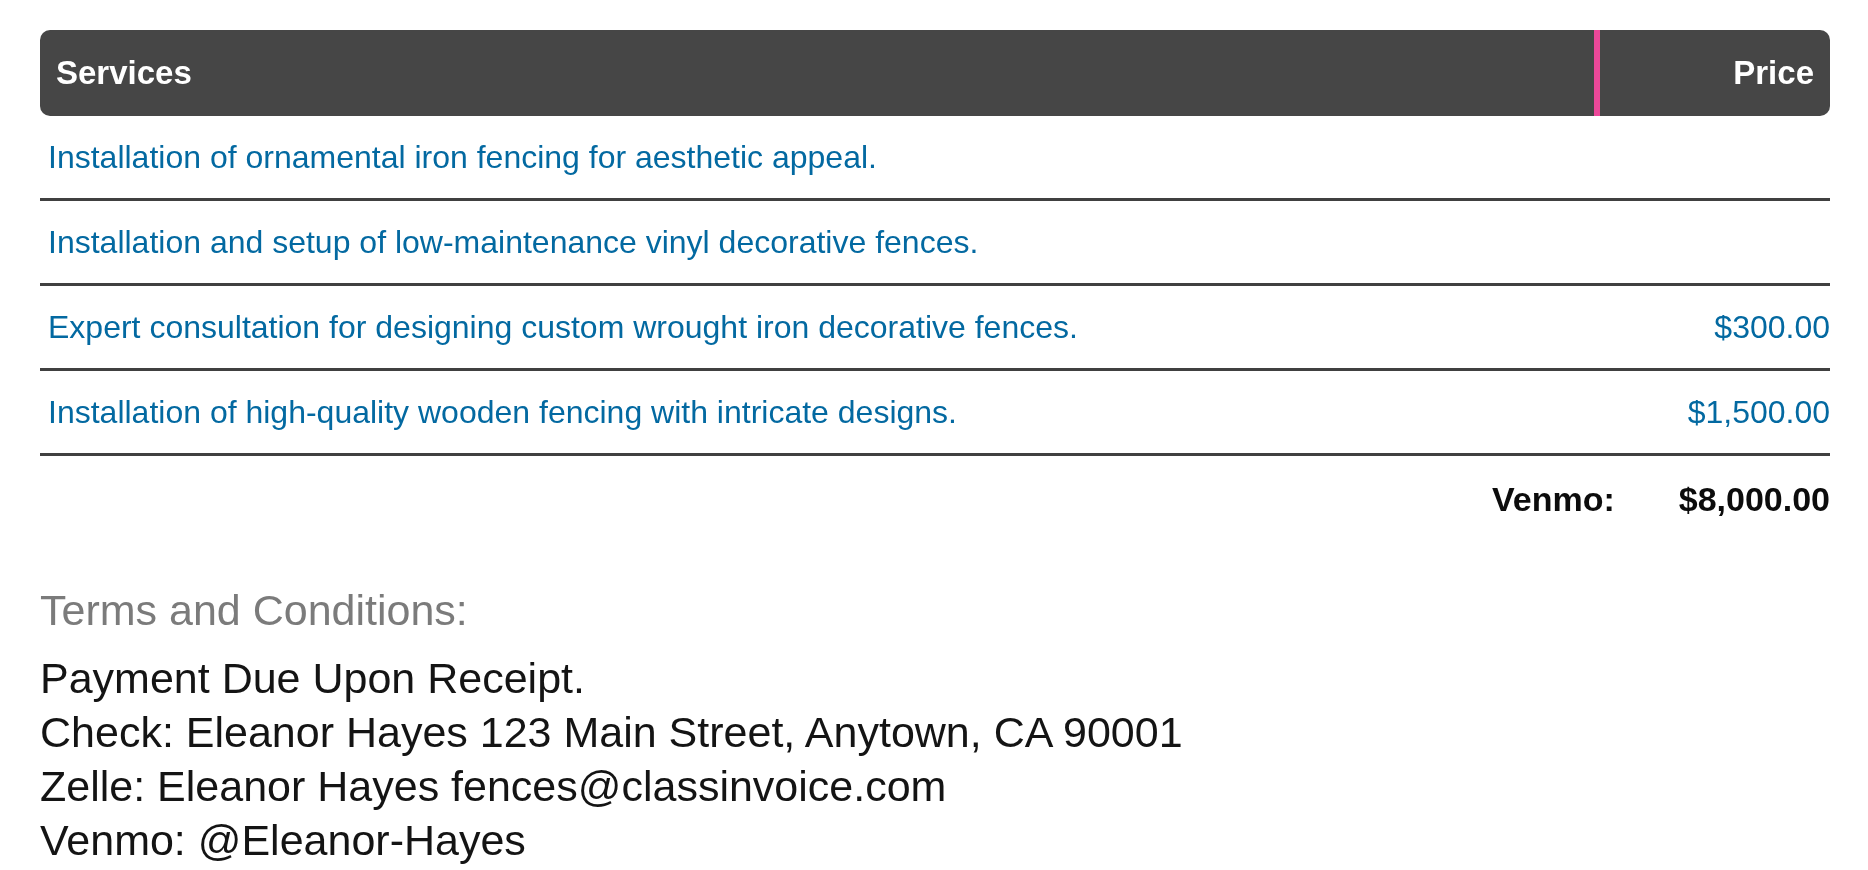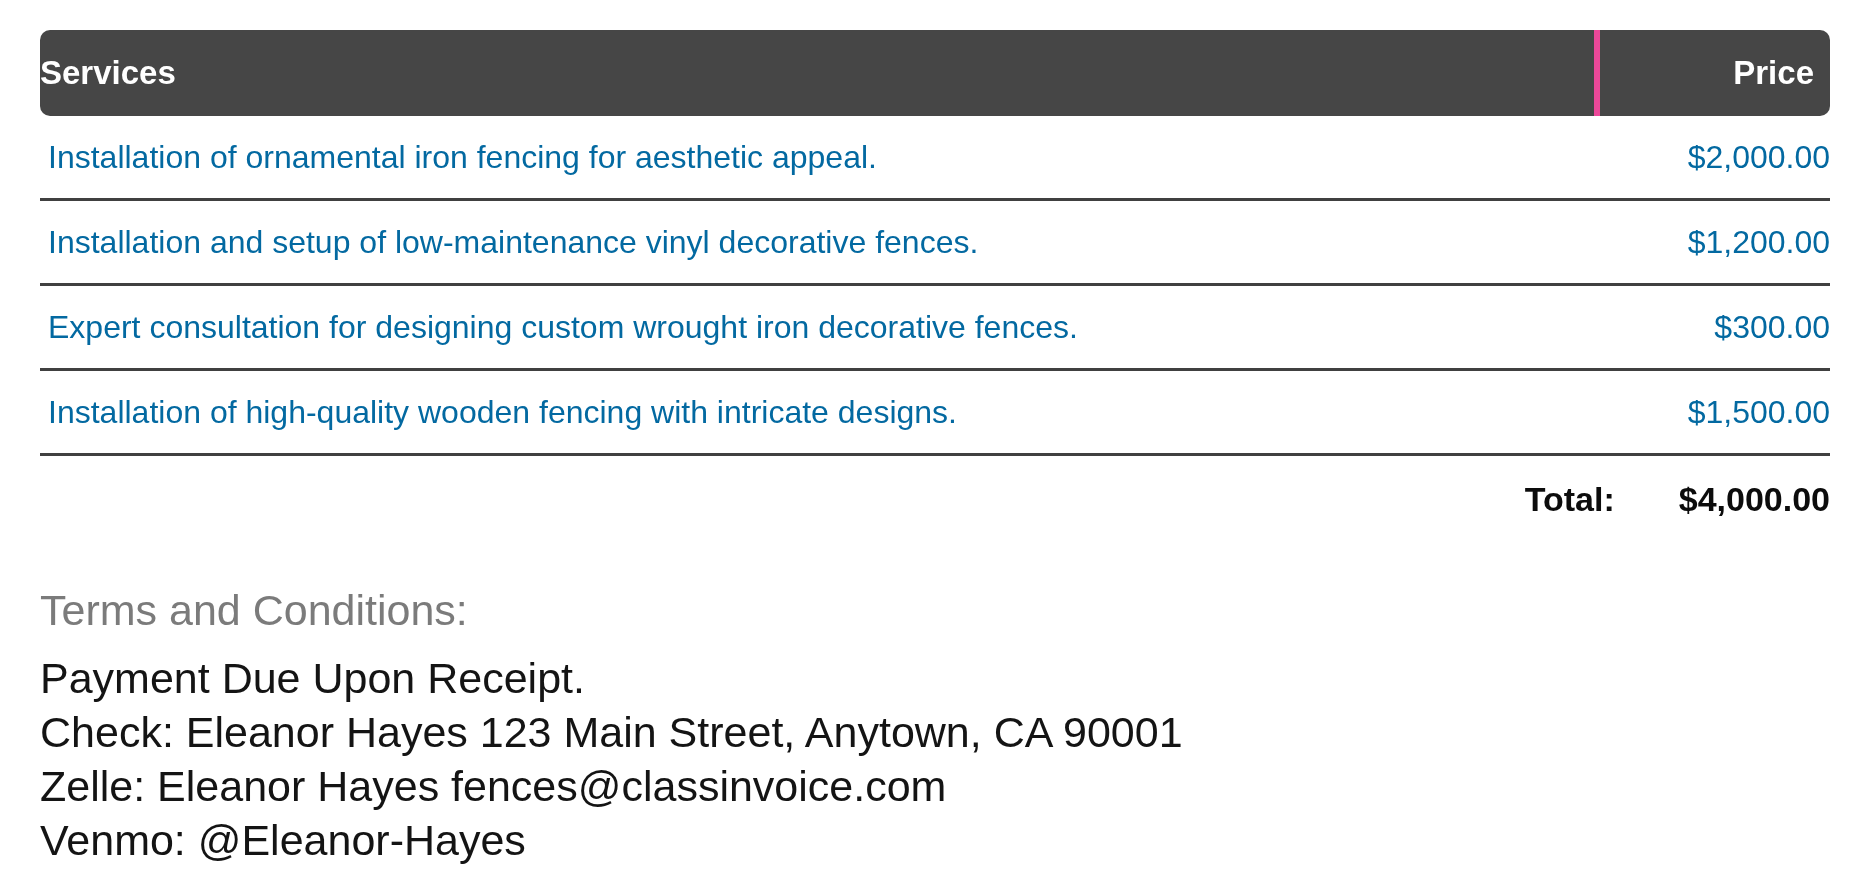--- a/index.html
+++ b/index.html
@@ -25,20 +25,21 @@
     border-radius: 10px;
     color: #ffffff;
     font-weight: bold;
     font-size: 33px;
     overflow: hidden;
   }
   .header-services {
     flex: 1;
     display: flex;
     align-items: center;
+    padding-left: 16px;
   }
   .header-price {
     width: 236px;
     border-left: 6px solid #ec4899;
     display: flex;
     align-items: center;
     justify-content: flex-end;
     padding-right: 16px;
   }
   
@@ -88,41 +89,39 @@
 
 <div class="invoice">
 
   <div class="header-row">
     <div class="header-services">Services</div>
     <div class="header-price">Price</div>
   </div>
 
   <div class="row">
     <div class="cell-service">Installation of ornamental iron fencing for aesthetic appeal.</div>
-    <div class="cell-price">$2,000.00</div>
   </div>
 
   <div class="row">
     <div class="cell-service">Installation and setup of low-maintenance vinyl decorative fences.</div>
-    <div class="cell-price">$1,200.00</div>
   </div>
 
   <div class="row">
     <div class="cell-service">Expert consultation for designing custom wrought iron decorative fences.</div>
     <div class="cell-price">$300.00</div>
   </div>
 
   <div class="row">
     <div class="cell-service">Installation of high-quality wooden fencing with intricate designs.</div>
     <div class="cell-price">$1,500.00</div>
   </div>
 
   <div class="total-row">
-    <div class="total-label">Total:</div>
-    <div class="total-amount">$4,000.00</div>
+    <div class="total-label">Venmo:</div>
+    <div class="total-amount">$8,000.00</div>
   </div>
 
   <div class="terms">
     <div class="terms-heading">Terms and Conditions:</div>
     <div class="terms-line">Payment Due Upon Receipt.</div>
     <div class="terms-line">Check: Eleanor Hayes 123 Main Street, Anytown, CA 90001</div>
     <div class="terms-line">Zelle: Eleanor Hayes fences@classinvoice.com</div>
     <div class="terms-line">Venmo: @Eleanor-Hayes</div>
   </div>
 

